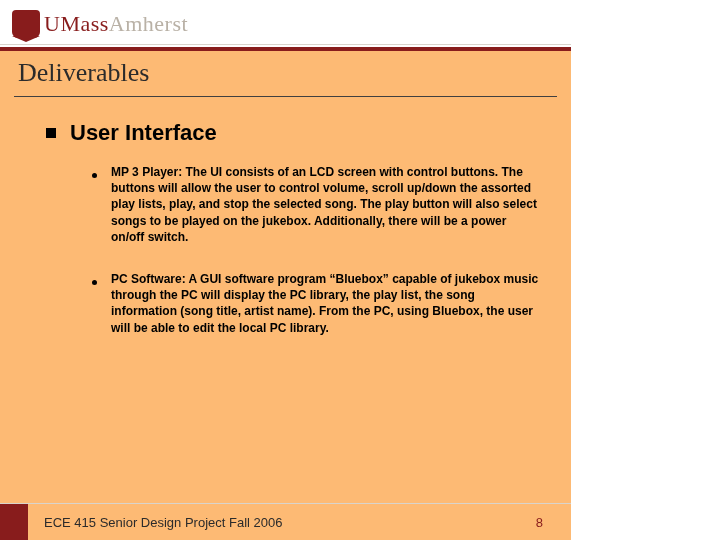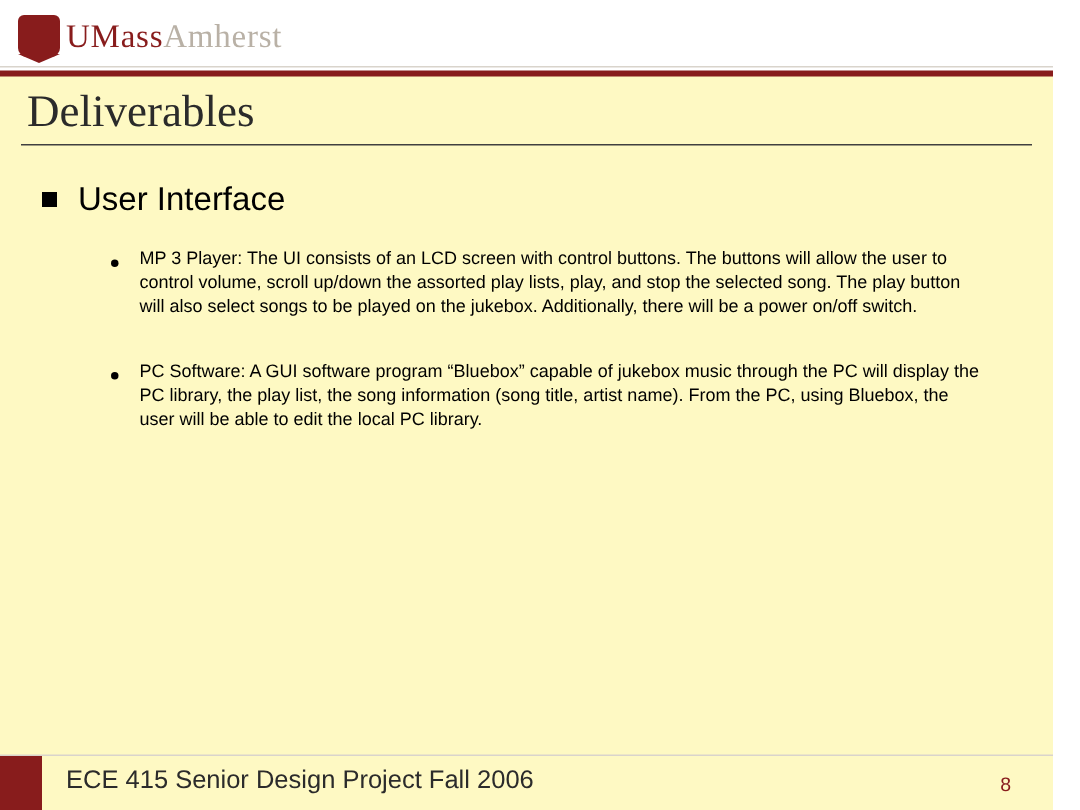--- a/index.html
+++ b/index.html
@@ -1,46 +1,46 @@
 <!DOCTYPE html>
 <html><head>
 <meta charset="utf-8">
 <style>
   * { margin: 0; padding: 0; box-sizing: border-box; }
   html, body { width: 720px; height: 540px; font-family: Verdana, Geneva, sans-serif; background: #fff; color: #000; }
-  .slide { position: relative; width: 702px; height: 540px; background: #fef9c3; }
+  .slide { position: relative; width: 571px; height: 540px; background: #fdba74; }
   .topbar { position: absolute; top: 0; left: 0; right: 0; height: 50px; background: #fff; }
   .logo { position: absolute; left: 12px; top: 8px; height: 32px; display: flex; align-items: center; }
   .logo-shield {
     width: 28px; height: 28px; background: #881c1c; border-radius: 4px 4px 6px 6px;
     display: flex; align-items: center; justify-content: center; margin-right: 4px;
     position: relative;
   }
   .logo-shield::after { content:""; position:absolute; bottom:-4px; left:50%; transform:translateX(-50%); width:0;height:0;border-left:14px solid transparent;border-right:14px solid transparent;border-top:6px solid #881c1c;}
   .logo-text { font-family: Georgia, 'Times New Roman', serif; font-size: 22px; letter-spacing: 0.5px; }
   .logo-um { color: #881c1c; font-weight: normal; }
   .logo-am { color: #b9b1a6; font-weight: normal; }
   .top-rule { position: absolute; top: 47px; left: 0; right: 0; height: 4px; background: #881c1c; }
   .top-thin { position: absolute; top: 44px; left: 0; right: 0; height: 1px; background: #d9d4cc; }
 
-  .title { position: absolute; top: 58px; left: 18px; right: 18px; font-family: Georgia, 'Times New Roman', serif; font-size: 30px; color: #2b2b2b; }
+  .title { position: absolute; top: 58px; left: 18px; right: 18px; font-family: Georgia, 'Times New Roman', serif; font-size: 26px; color: #2b2b2b; }
   .title-rule { position: absolute; top: 96px; left: 14px; right: 14px; height: 1px; background: #404040; }
 
-  .content { position: absolute; top: 120px; left: 28px; right: 30px; }
+  .content { position: absolute; top: 120px; left: 46px; right: 30px; font-weight: bold; }
   .h1 { display: flex; align-items: flex-start; margin-bottom: 18px; }
   .sq { width: 10px; height: 10px; background: #000; margin-top: 8px; margin-right: 14px; flex: 0 0 auto; }
   .h1-text { font-family: Verdana, Geneva, sans-serif; font-size: 22px; color: #000; }
 
   .bullet { display: flex; align-items: flex-start; margin-left: 46px; margin-bottom: 26px; }
   .dot { width: 5px; height: 5px; background: #000; border-radius: 50%; margin-top: 9px; margin-right: 14px; flex: 0 0 auto; }
   .bullet-text { font-family: Verdana, Geneva, sans-serif; font-size: 12px; line-height: 1.35; color: #000; max-width: 560px; }
 
   .footer-line { position: absolute; bottom: 36px; left: 0; right: 0; height: 1px; background: #d9d4cc; }
   .footer-bar  { position: absolute; bottom: 0; left: 0; width: 28px; height: 36px; background: #881c1c; }
-  .footer-text { position: absolute; bottom: 10px; left: 44px; font-family: Arial, sans-serif; font-size: 17px; color: #2b2b2b; }
+  .footer-text { position: absolute; bottom: 10px; left: 44px; font-family: Arial, sans-serif; font-size: 13px; color: #2b2b2b; }
   .page-num    { position: absolute; bottom: 10px; right: 28px; font-family: Verdana, sans-serif; font-size: 13px; color: #881c1c; }
 </style>
 </head>
 <body>
 
 <div class="slide">
 
   <div class="topbar">
     <div class="logo">
       <div class="logo-shield"></div>

